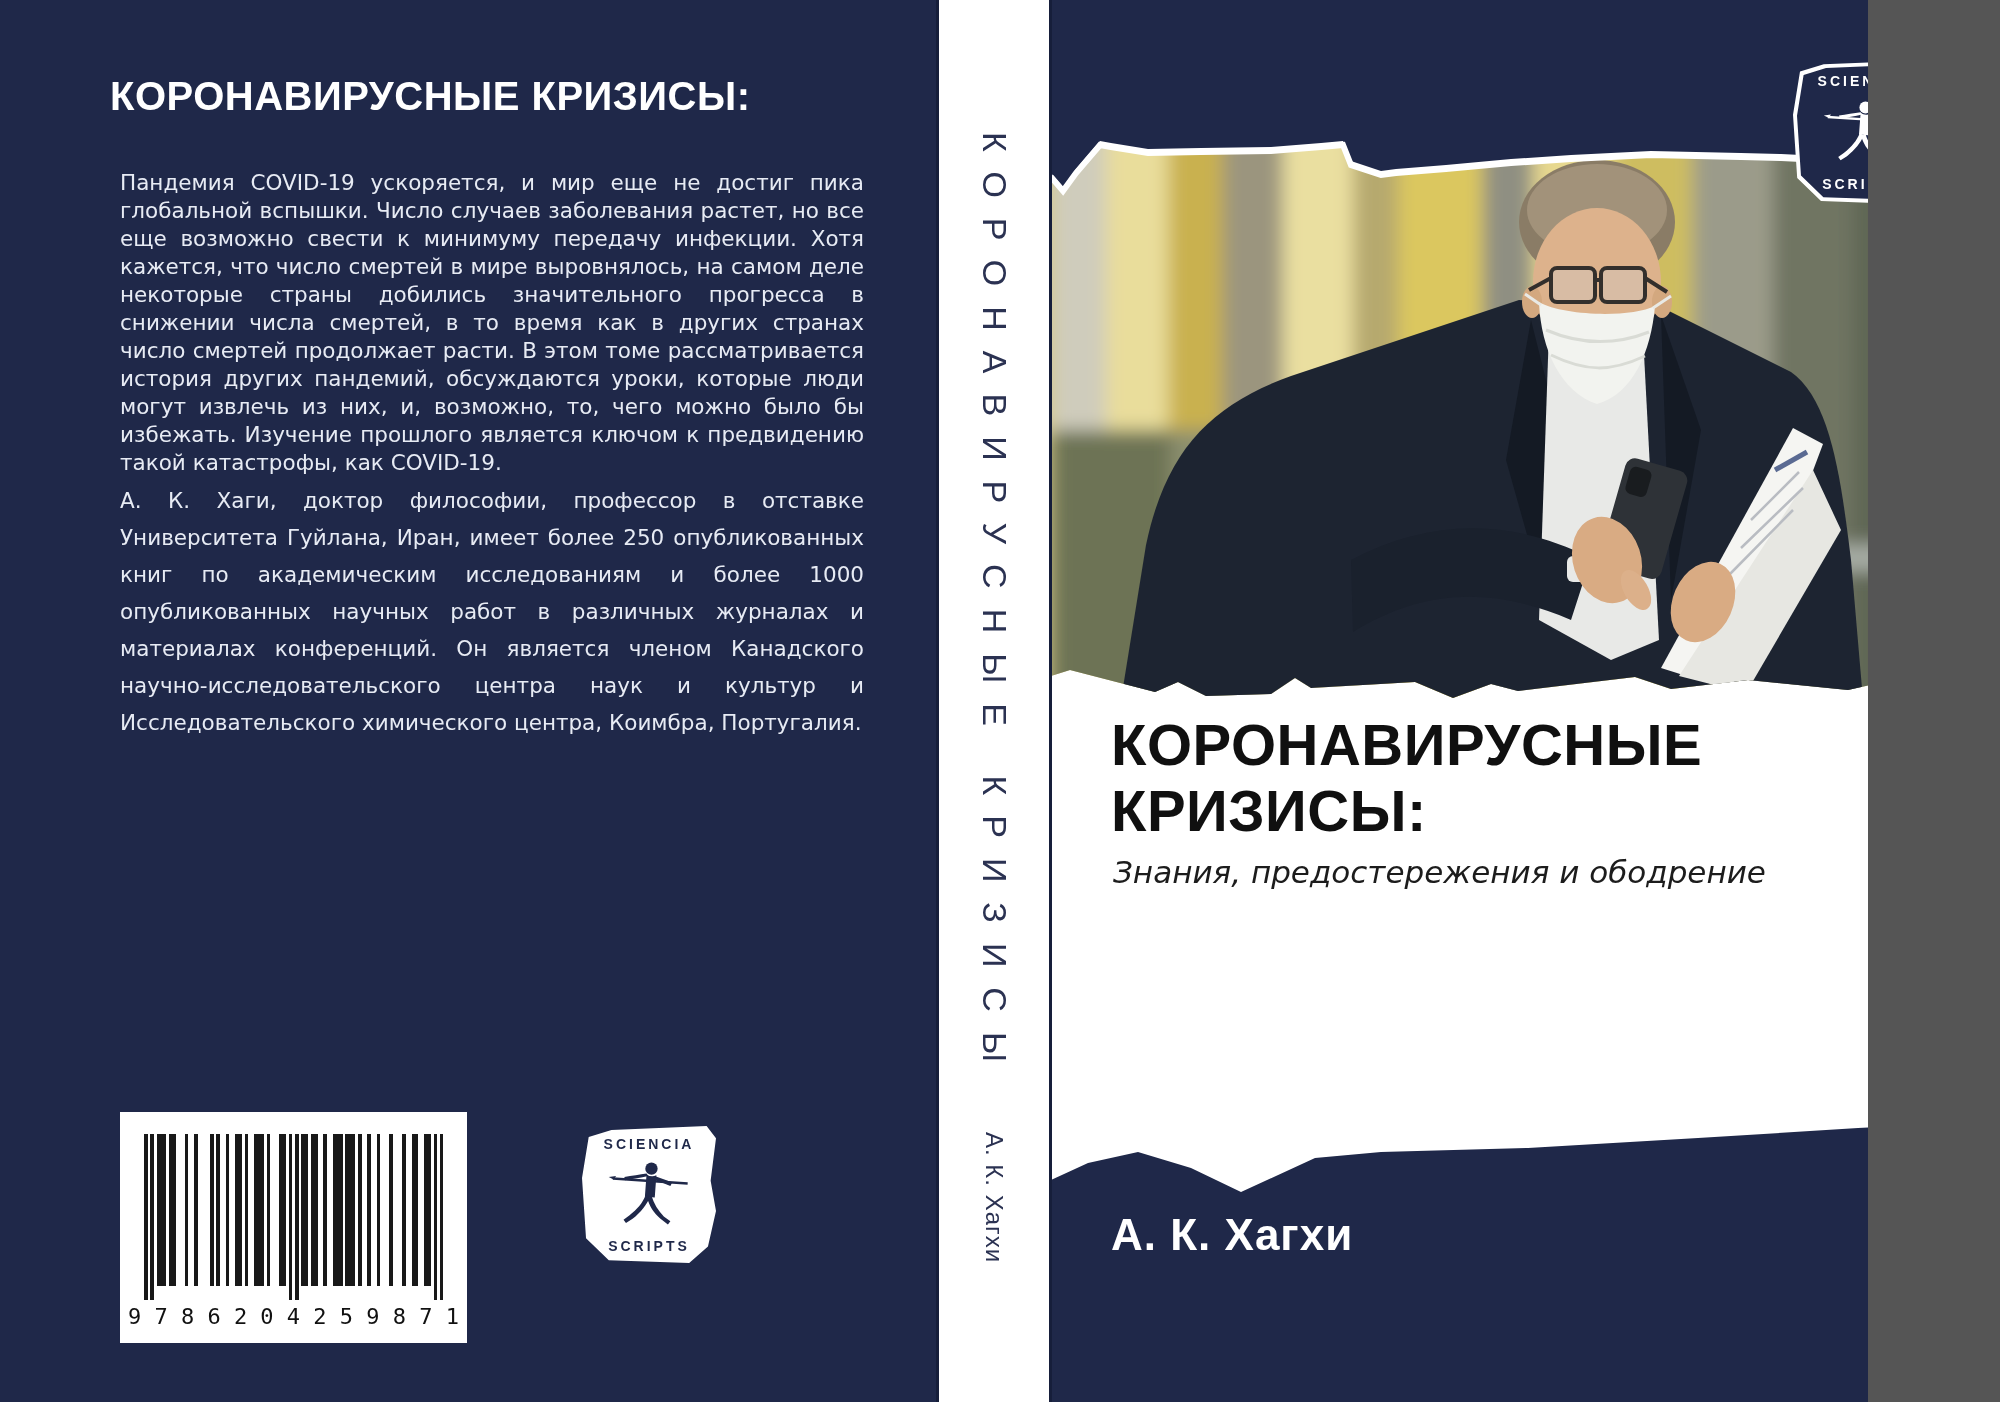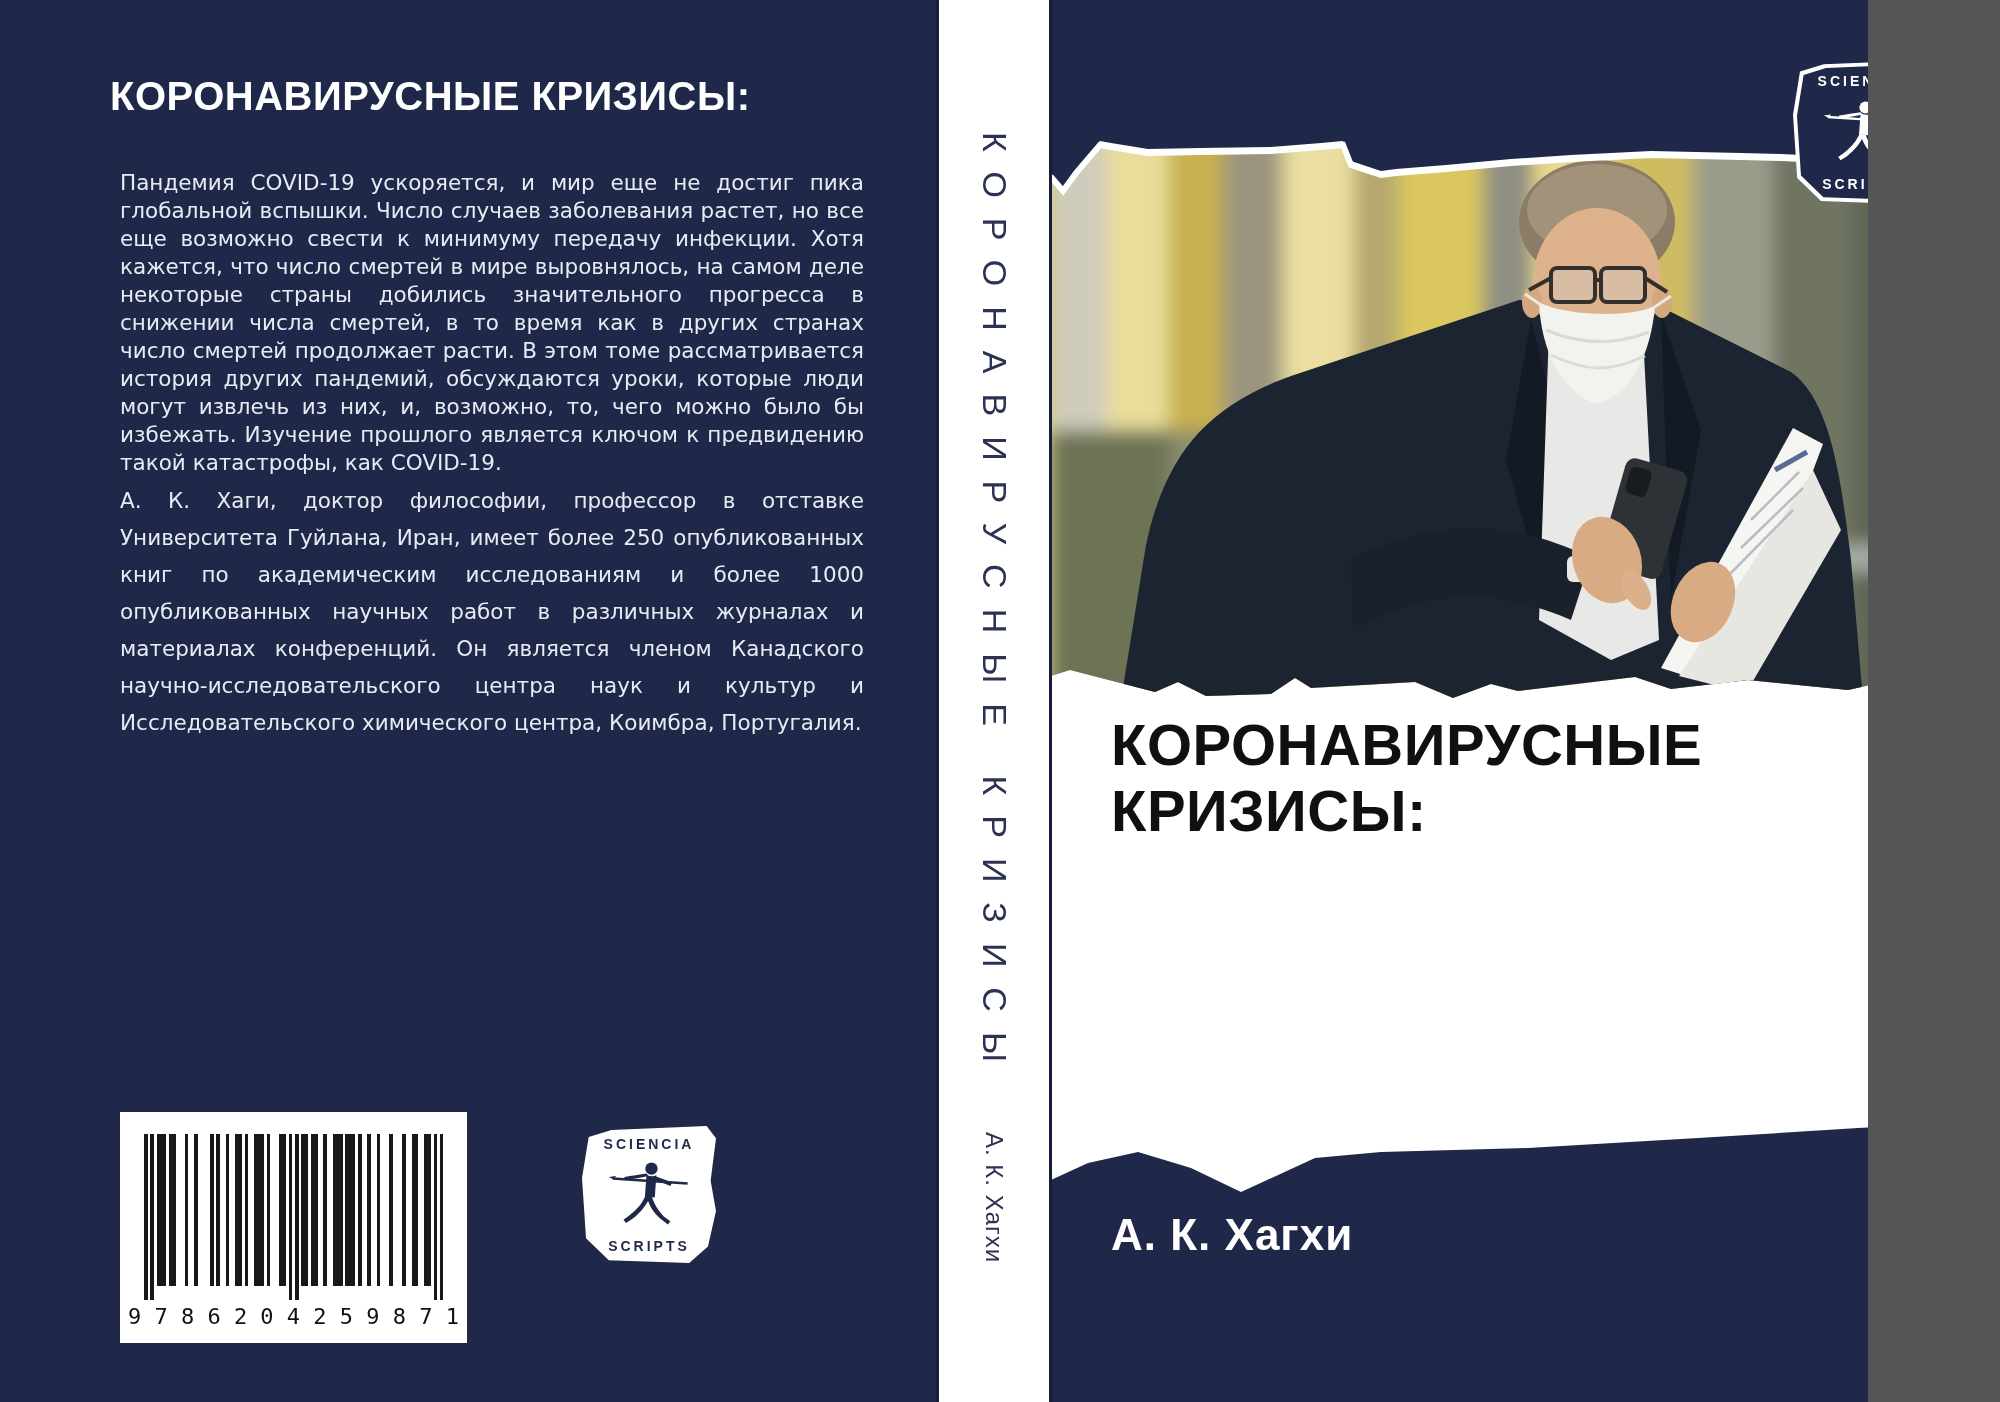--- a/index.html
+++ b/index.html
@@ -237,20 +237,21 @@
 
       <path d="M0,177 L12,191 L25,173 L49,145 L60,147 L97,153 L150,152 L220,151 L270,147 L292,145
                L300,165 L330,175 L345,173 L395,169 L460,163 L520,159 L600,155 L690,157 L730,158
                L770,160 L800,167 L825,180 L845,187 L862,177 L880,163 L900,145 L935,128 L949,121" fill="none" stroke="#ffffff" stroke-width="6"></path>
 
       <path d="M0,1402 L0,1180 L37,1163 L87,1152 L140,1168 L190,1192 L264,1158 L330,1152 L477,1148
                L647,1138 L807,1128 L949,1121 L949,1402 Z" fill="#1f2849"></path>
     </svg>
 
     <div class="front-title">КОРОНАВИРУСНЫЕ КРИЗИСЫ:</div>
+    <div class="front-subtitle">Знания, предостережения и ободрение</div>
     <div class="front-author">А. К. Хагхи</div>
 
     <div class="logo-front-outer">
       <div class="logo logo-front-inner">
         <span class="lg-word">SCIENCIA</span>
         <svg width="100" height="72">
             <use href="#fig-man"></use>
           </svg>
         <span class="lg-word">SCRIPTS</span>
       </div>

